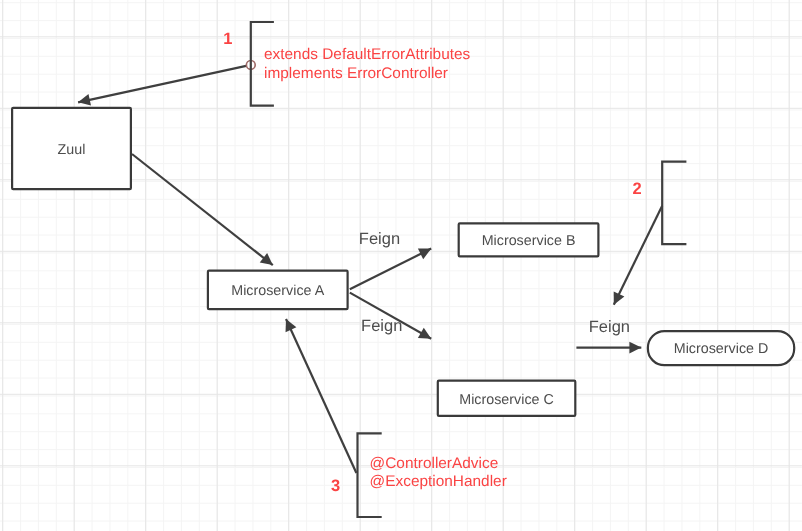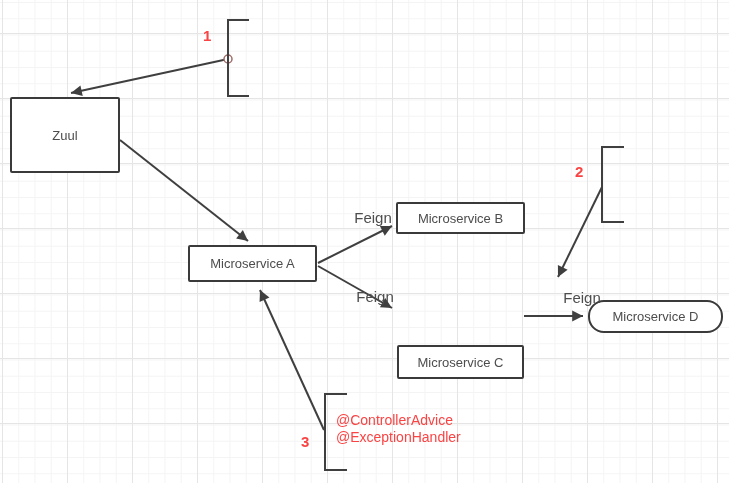--- a/index.html
+++ b/index.html
@@ -33,21 +33,20 @@
     color:var(--node-text);
     font-size:13px;
     box-sizing:border-box;
     cursor:default;
   }
   .edge-label{
     position:absolute;z-index:2;
     color:var(--node-text);
     font-size:15px;
     text-align:center;
-    margin-left:28px;
   }
   .ann-text{
     position:absolute;z-index:2;
     color:var(--red);
     font-size:14px;
     line-height:16.5px;
     white-space:nowrap;
   }
   .ann-num{
     position:absolute;z-index:2;
@@ -89,37 +88,41 @@
   </svg>
 
   <div class="node" style="left:10px;top:97px;width:110px;height:76px;">
     <span>Zuul</span>
   </div>
 
   <div class="node" style="left:188px;top:245px;width:129px;height:37px;">
     <span>Microservice A</span>
   </div>
 
-  <div class="node" style="left:396px;top:202px;width:129px;height:32px;">
+  <div class="node" style="left:416px;top:202px;width:129px;height:32px;">
     <span>Microservice B</span>
   </div>
 
   <div class="node" style="left:397px;top:299px;width:127px;height:34px;margin-top:46px;">
     <span>Microservice C</span>
   </div>
 
   <div class="node" style="left:588px;top:300px;width:135px;height:33px;border-radius:16px;">
     <span>Microservice D</span>
   </div>
 
   <div class="edge-label" style="left:321px;top:209px;width:48px;">Feign</div>
   <div class="edge-label" style="left:323px;top:288px;width:48px;">Feign</div>
   <div class="edge-label" style="left:530px;top:289px;width:48px;">Feign</div>
 
   <div class="ann-num" style="left:203px;top:27px;">1</div>
+  <div class="ann-text" style="left:240px;top:41px;">
+    <div>extends DefaultErrorAttributes</div>
+    <div>implements ErrorController</div>
+  </div>
 
   <div class="ann-num" style="left:575px;top:163px;">2</div>
 
   <div class="ann-num" style="left:301px;top:433px;">3</div>
   <div class="ann-text" style="left:336px;top:412px;">
     <div>@ControllerAdvice</div>
     <div>@ExceptionHandler</div>
   </div>
 
 </div>

